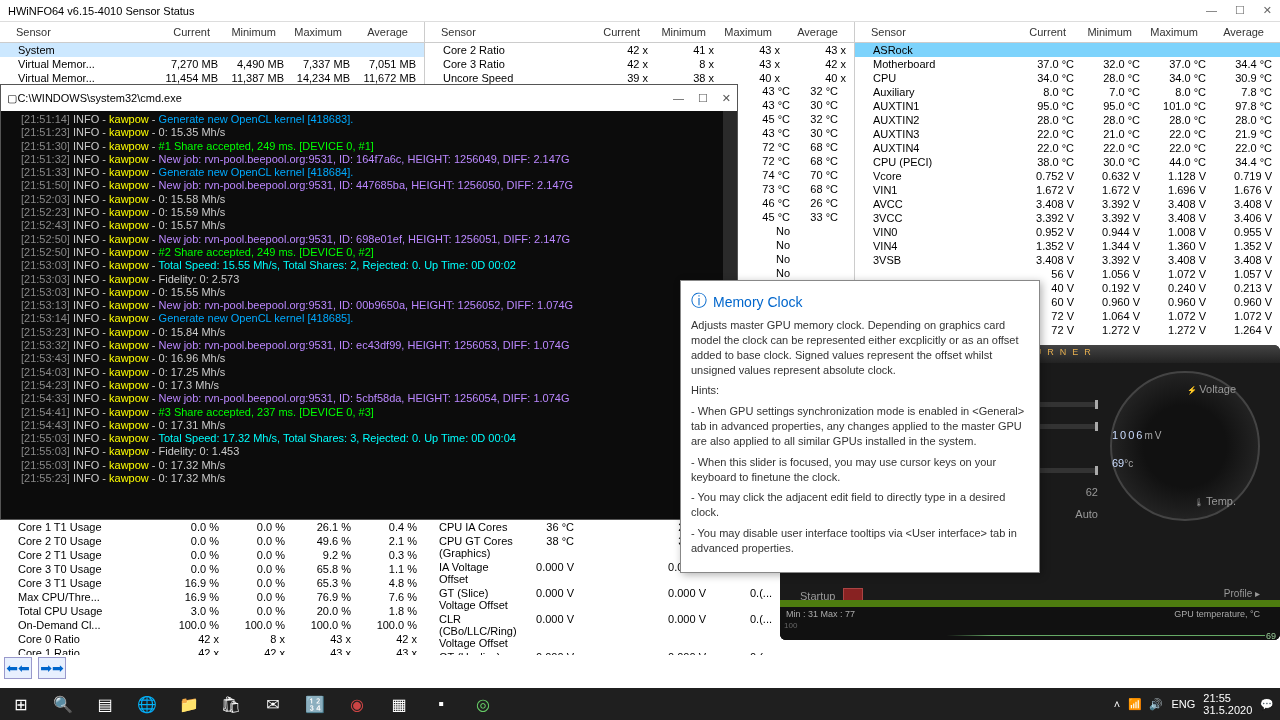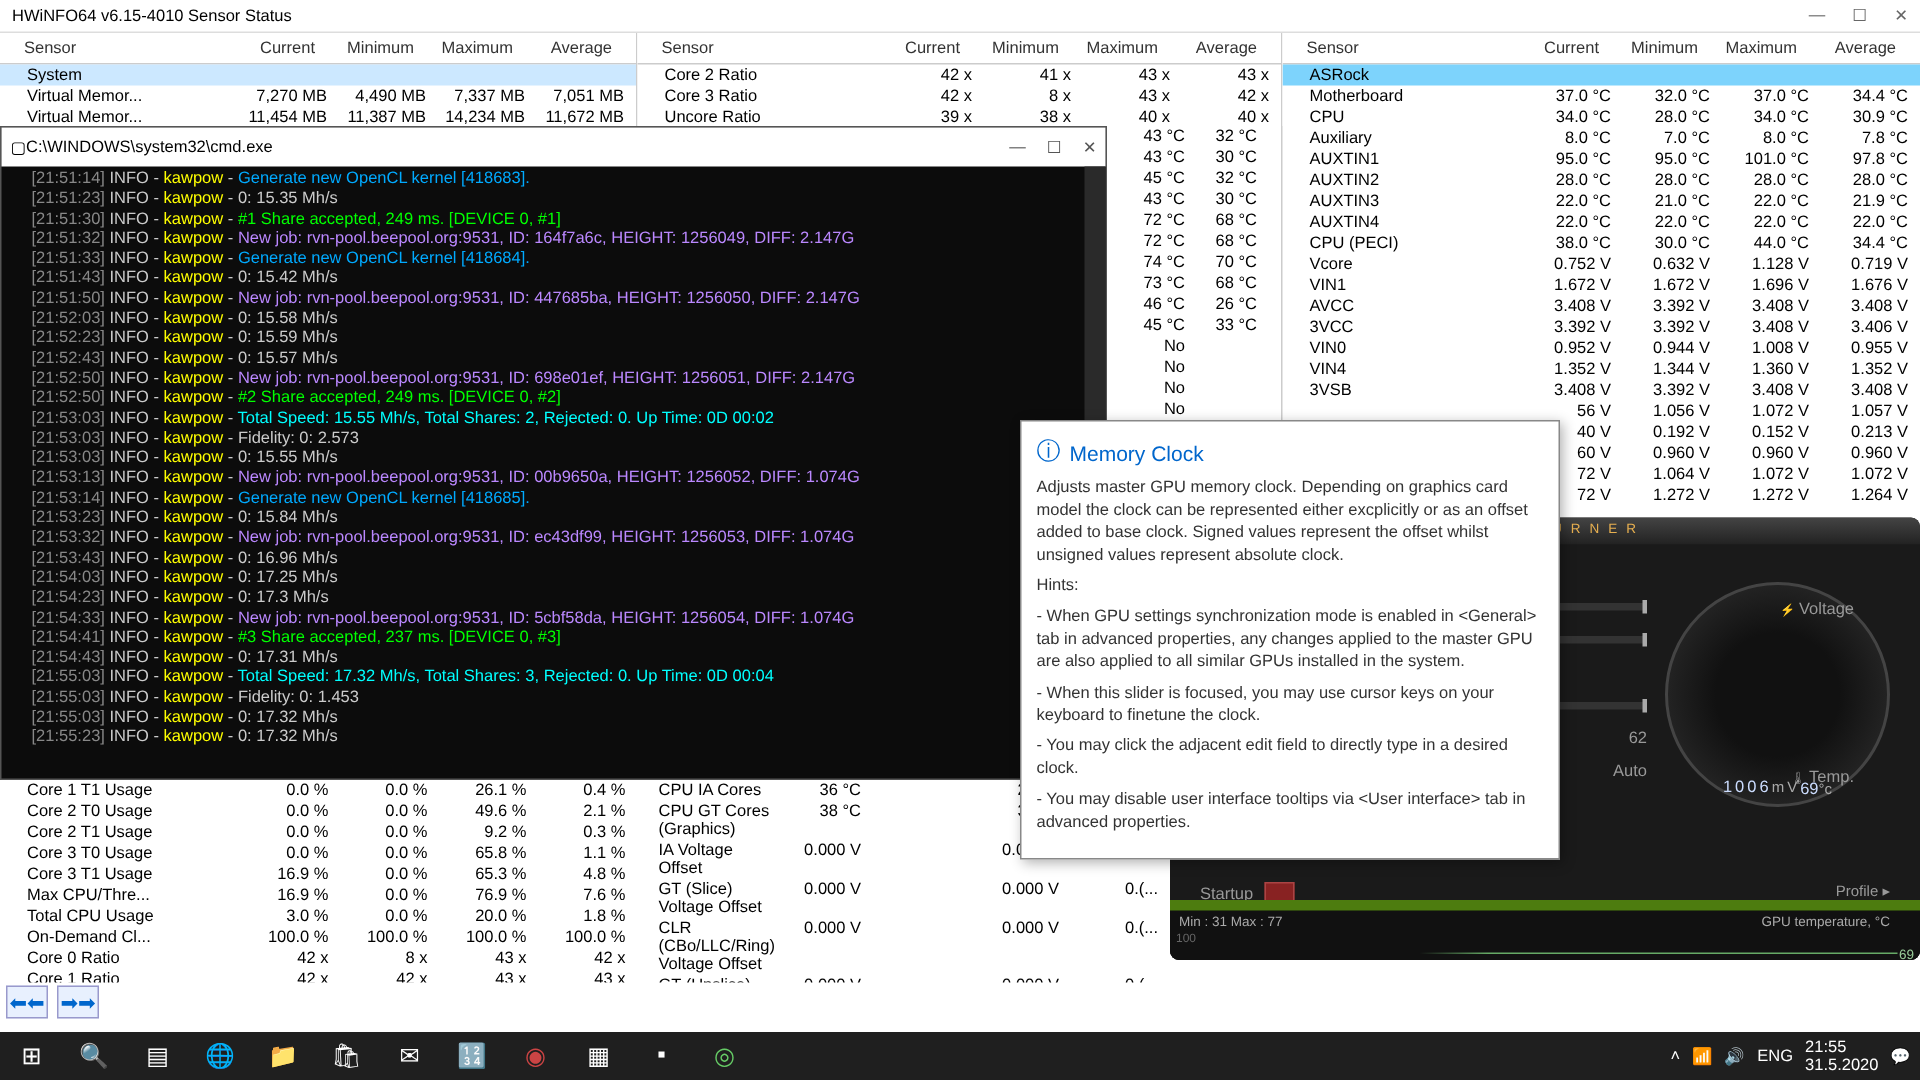--- a/index.html
+++ b/index.html
@@ -40,21 +40,21 @@
 .tooltip .ttitle::before{content:"ⓘ";color:#0066cc;font-size:16px}
 .tooltip p{font-size:11px;color:#333;margin-bottom:6px;line-height:1.35}
 .lower-left{position:absolute;left:0;top:498px;width:425px;height:135px;background:#fff;overflow:hidden}
 .lower-mid{position:absolute;left:425px;top:498px;width:355px;height:135px;background:#fff;overflow:hidden}
 .nav-arrows{position:absolute;left:4px;top:635px;display:flex;gap:6px}
 .nav-arrows div{width:28px;height:22px;background:#e8f0fe;border:1px solid #99c;display:flex;align-items:center;justify-content:center;color:#06c;font-size:14px;cursor:pointer}
 .afterburner{position:absolute;left:780px;top:345px;width:500px;height:295px;background:#1a1a1a;border-radius:6px;z-index:50;overflow:hidden}
 .afterburner .hdr{height:18px;background:linear-gradient(180deg,#444,#222);color:#e8b050;font-size:9px;letter-spacing:6px;text-align:center;padding-top:2px}
 .afterburner .body{position:relative;height:100%;background:#1a1a1a}
 .gauge-left{position:absolute;left:10px;top:20px;width:140px;height:140px;border-radius:50%;background:radial-gradient(circle,#111 40%,#222 100%);border:2px solid #333;display:flex;flex-direction:column;align-items:center;justify-content:center;color:#aaa;font-size:9px}
-.gauge-right{position:absolute;right:20px;top:25px;width:150px;height:150px;border-radius:50%;background:radial-gradient(circle,#111 40%,#333 100%);border:2px solid #444;display:flex;align-items:flex-end;justify-content:center;color:#fff}
+.gauge-right{position:absolute;right:20px;top:8px;width:150px;height:150px;border-radius:50%;background:radial-gradient(circle,#111 40%,#333 100%);border:2px solid #444;display:flex;flex-direction:column;align-items:flex-start;justify-content:center;color:#fff}
 .gauge-right .volt{font-family:'Courier New',monospace;font-size:24px;color:#cdf;letter-spacing:2px}
 .gauge-right .unit{font-size:10px;color:#aaa}
 .gauge-right .temp{font-family:'Courier New',monospace;font-size:20px;color:#cdf;margin-top:4px}
 .sliders{position:absolute;left:168px;top:30px;width:150px;color:#999;font-size:9px}
 .slider-row{display:flex;justify-content:space-between;align-items:center;height:22px}
 .slider-row .bar{width:70px;height:5px;background:#333;border-radius:2px;position:relative}
 .slider-row .bar::after{content:"";position:absolute;right:0;top:-2px;width:3px;height:9px;background:#aaa}
 .startup-row{position:absolute;left:20px;top:225px;color:#999;font-size:10px;display:flex;align-items:center;gap:8px}
 .startup-btn{width:20px;height:16px;background:#822;border:1px solid #a44}
 .profile-row{position:absolute;right:20px;top:225px;color:#999;font-size:10px}
@@ -130,21 +130,21 @@
           <div class="col-v">43 x</div>
         </div>
         <div class="row">
           <div class="col-sensor">Core 3 Ratio</div>
           <div class="col-v">42 x</div>
           <div class="col-v">8 x</div>
           <div class="col-v">43 x</div>
           <div class="col-v">42 x</div>
         </div>
         <div class="row">
-          <div class="col-sensor">Uncore Ratio</div>
+          <div class="col-sensor">Uncore Speed</div>
           <div class="col-v">39 x</div>
           <div class="col-v">38 x</div>
           <div class="col-v">40 x</div>
           <div class="col-v">40 x</div>
         </div>
       </div>
   </div>
 
   <div class="right-panel">
     <div class="panel-header">
@@ -267,21 +267,21 @@
           <div class="col-sensor"></div>
           <div class="col-v">56 V</div>
           <div class="col-v">1.056 V</div>
           <div class="col-v">1.072 V</div>
           <div class="col-v">1.057 V</div>
         </div>
         <div class="row">
           <div class="col-sensor"></div>
           <div class="col-v">40 V</div>
           <div class="col-v">0.192 V</div>
-          <div class="col-v">0.152 V</div>
+          <div class="col-v">0.240 V</div>
           <div class="col-v">0.213 V</div>
         </div>
         <div class="row">
           <div class="col-sensor"></div>
           <div class="col-v">60 V</div>
           <div class="col-v">0.960 V</div>
           <div class="col-v">0.960 V</div>
           <div class="col-v">0.960 V</div>
         </div>
         <div class="row">
@@ -310,21 +310,20 @@
         <span>☐</span>
         <span>✕</span>
       </div>
     </div>
     <div class="cmd-body" id="cmd-body">
         <div><span class="ts">[21:51:14]</span> <span class="info">INFO</span> - <span class="kw">kawpow</span> - <span class="gen">Generate new OpenCL kernel [418683].</span></div>
         <div><span class="ts">[21:51:23]</span> <span class="info">INFO</span> - <span class="kw">kawpow</span> - 0: 15.35 Mh/s</div>
         <div><span class="ts">[21:51:30]</span> <span class="info">INFO</span> - <span class="kw">kawpow</span> - <span class="share">#1 Share accepted, 249 ms. [DEVICE 0, #1]</span></div>
         <div><span class="ts">[21:51:32]</span> <span class="info">INFO</span> - <span class="kw">kawpow</span> - <span class="job">New job: rvn-pool.beepool.org:9531, ID: 164f7a6c, HEIGHT: 1256049, DIFF: 2.147G</span></div>
         <div><span class="ts">[21:51:33]</span> <span class="info">INFO</span> - <span class="kw">kawpow</span> - <span class="gen">Generate new OpenCL kernel [418684].</span></div>
-        <div><span class="ts">[21:51:43]</span> <span class="info">INFO</span> - <span class="kw">kawpow</span> - 0: 15.42 Mh/s</div>
         <div><span class="ts">[21:51:50]</span> <span class="info">INFO</span> - <span class="kw">kawpow</span> - <span class="job">New job: rvn-pool.beepool.org:9531, ID: 447685ba, HEIGHT: 1256050, DIFF: 2.147G</span></div>
         <div><span class="ts">[21:52:03]</span> <span class="info">INFO</span> - <span class="kw">kawpow</span> - 0: 15.58 Mh/s</div>
         <div><span class="ts">[21:52:23]</span> <span class="info">INFO</span> - <span class="kw">kawpow</span> - 0: 15.59 Mh/s</div>
         <div><span class="ts">[21:52:43]</span> <span class="info">INFO</span> - <span class="kw">kawpow</span> - 0: 15.57 Mh/s</div>
         <div><span class="ts">[21:52:50]</span> <span class="info">INFO</span> - <span class="kw">kawpow</span> - <span class="job">New job: rvn-pool.beepool.org:9531, ID: 698e01ef, HEIGHT: 1256051, DIFF: 2.147G</span></div>
         <div><span class="ts">[21:52:50]</span> <span class="info">INFO</span> - <span class="kw">kawpow</span> - <span class="share">#2 Share accepted, 249 ms. [DEVICE 0, #2]</span></div>
         <div><span class="ts">[21:53:03]</span> <span class="info">INFO</span> - <span class="kw">kawpow</span> - <span class="total">Total Speed: 15.55 Mh/s, Total Shares: 2, Rejected: 0. Up Time: 0D 00:02</span></div>
         <div><span class="ts">[21:53:03]</span> <span class="info">INFO</span> - <span class="kw">kawpow</span> - Fidelity: 0: 2.573</div>
         <div><span class="ts">[21:53:03]</span> <span class="info">INFO</span> - <span class="kw">kawpow</span> - 0: 15.55 Mh/s</div>
         <div><span class="ts">[21:53:13]</span> <span class="info">INFO</span> - <span class="kw">kawpow</span> - <span class="job">New job: rvn-pool.beepool.org:9531, ID: 00b9650a, HEIGHT: 1256052, DIFF: 1.074G</span></div>

